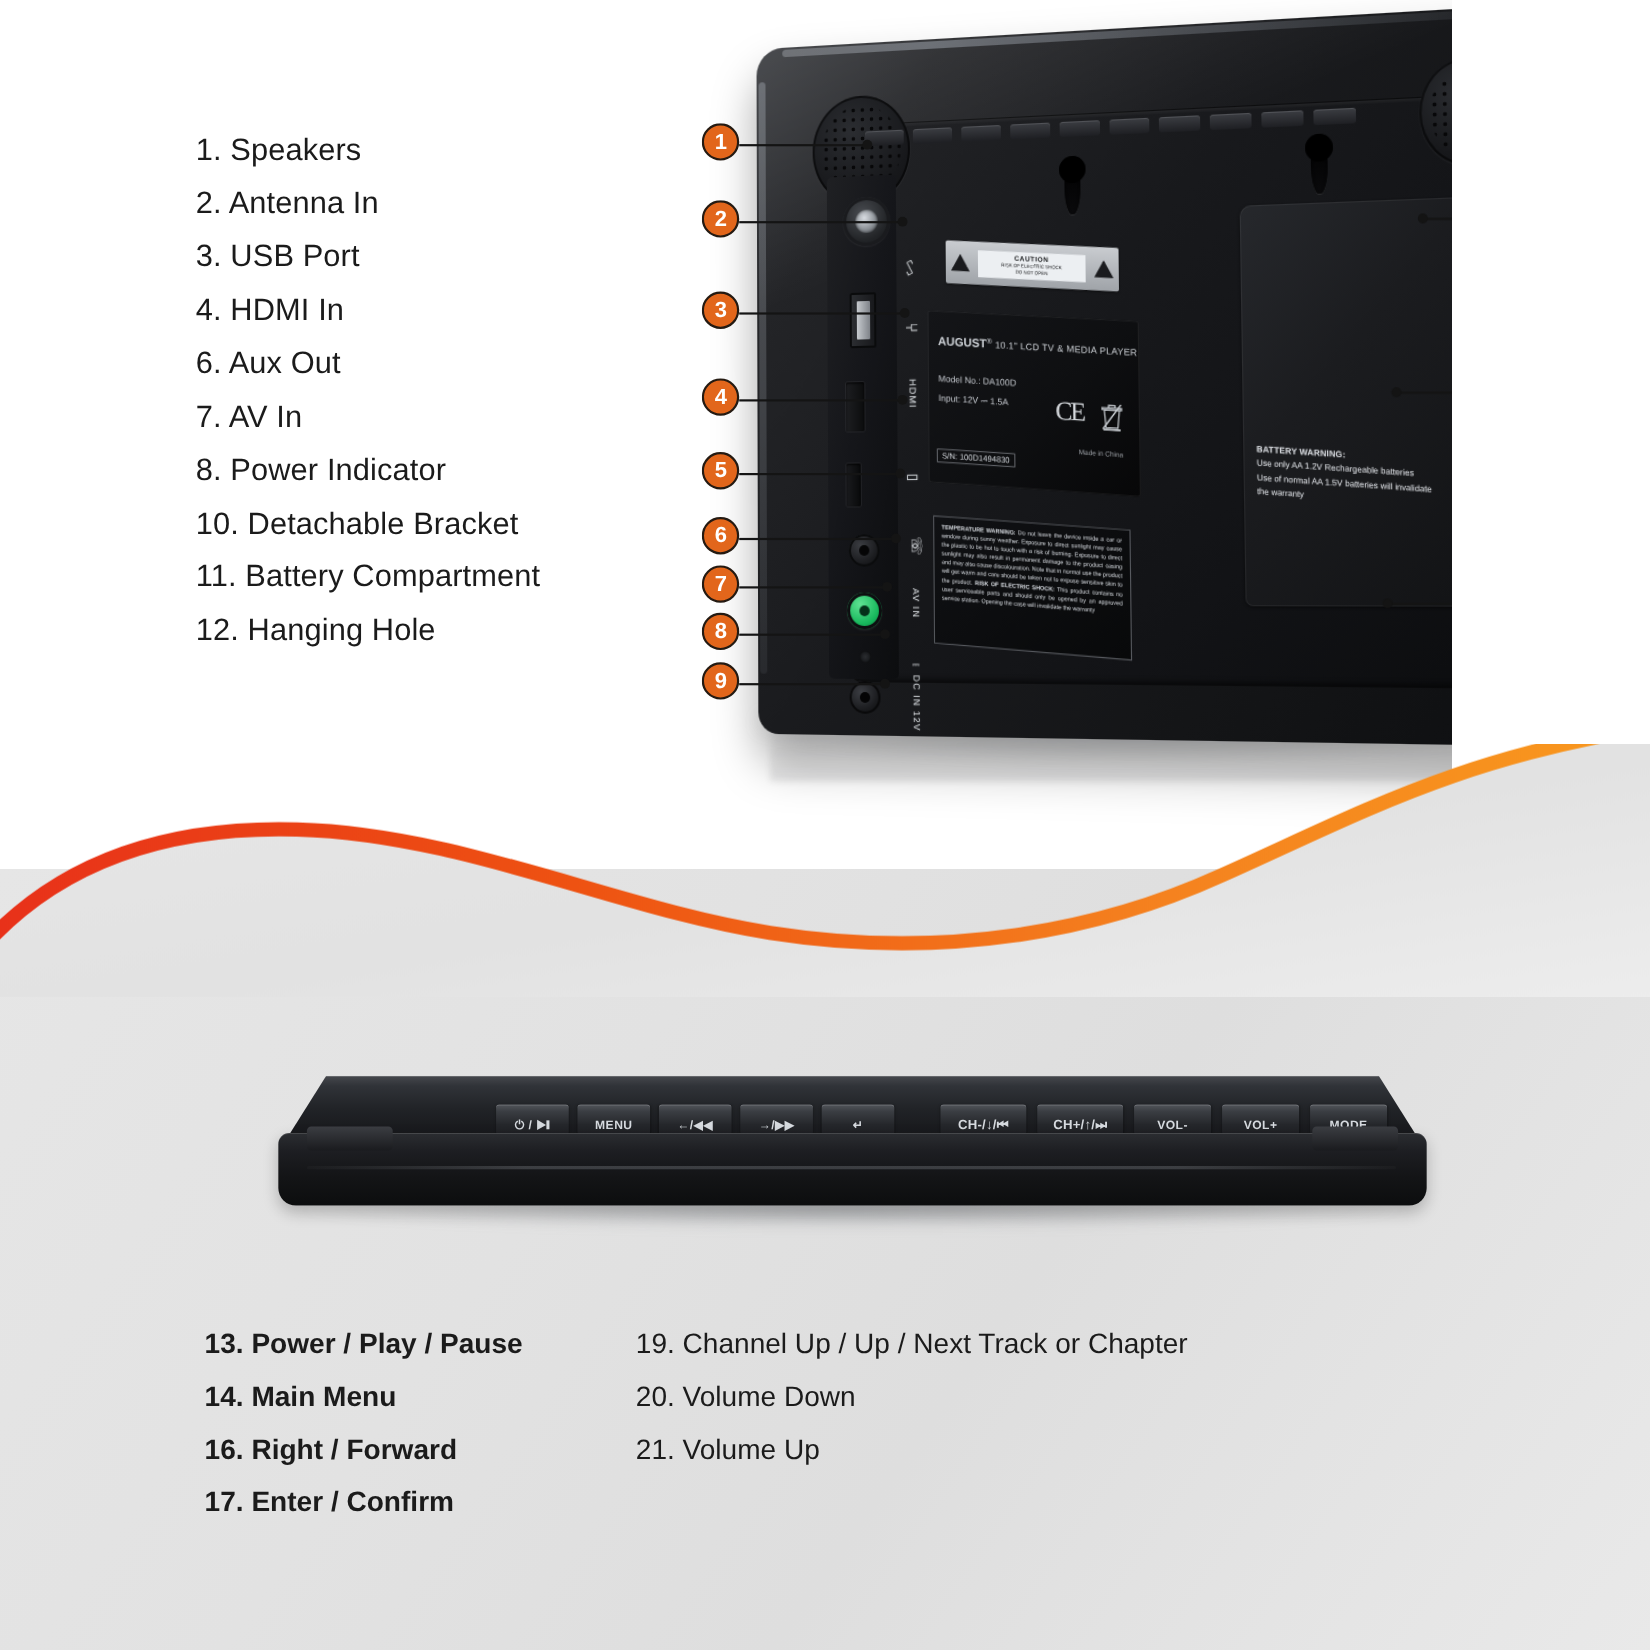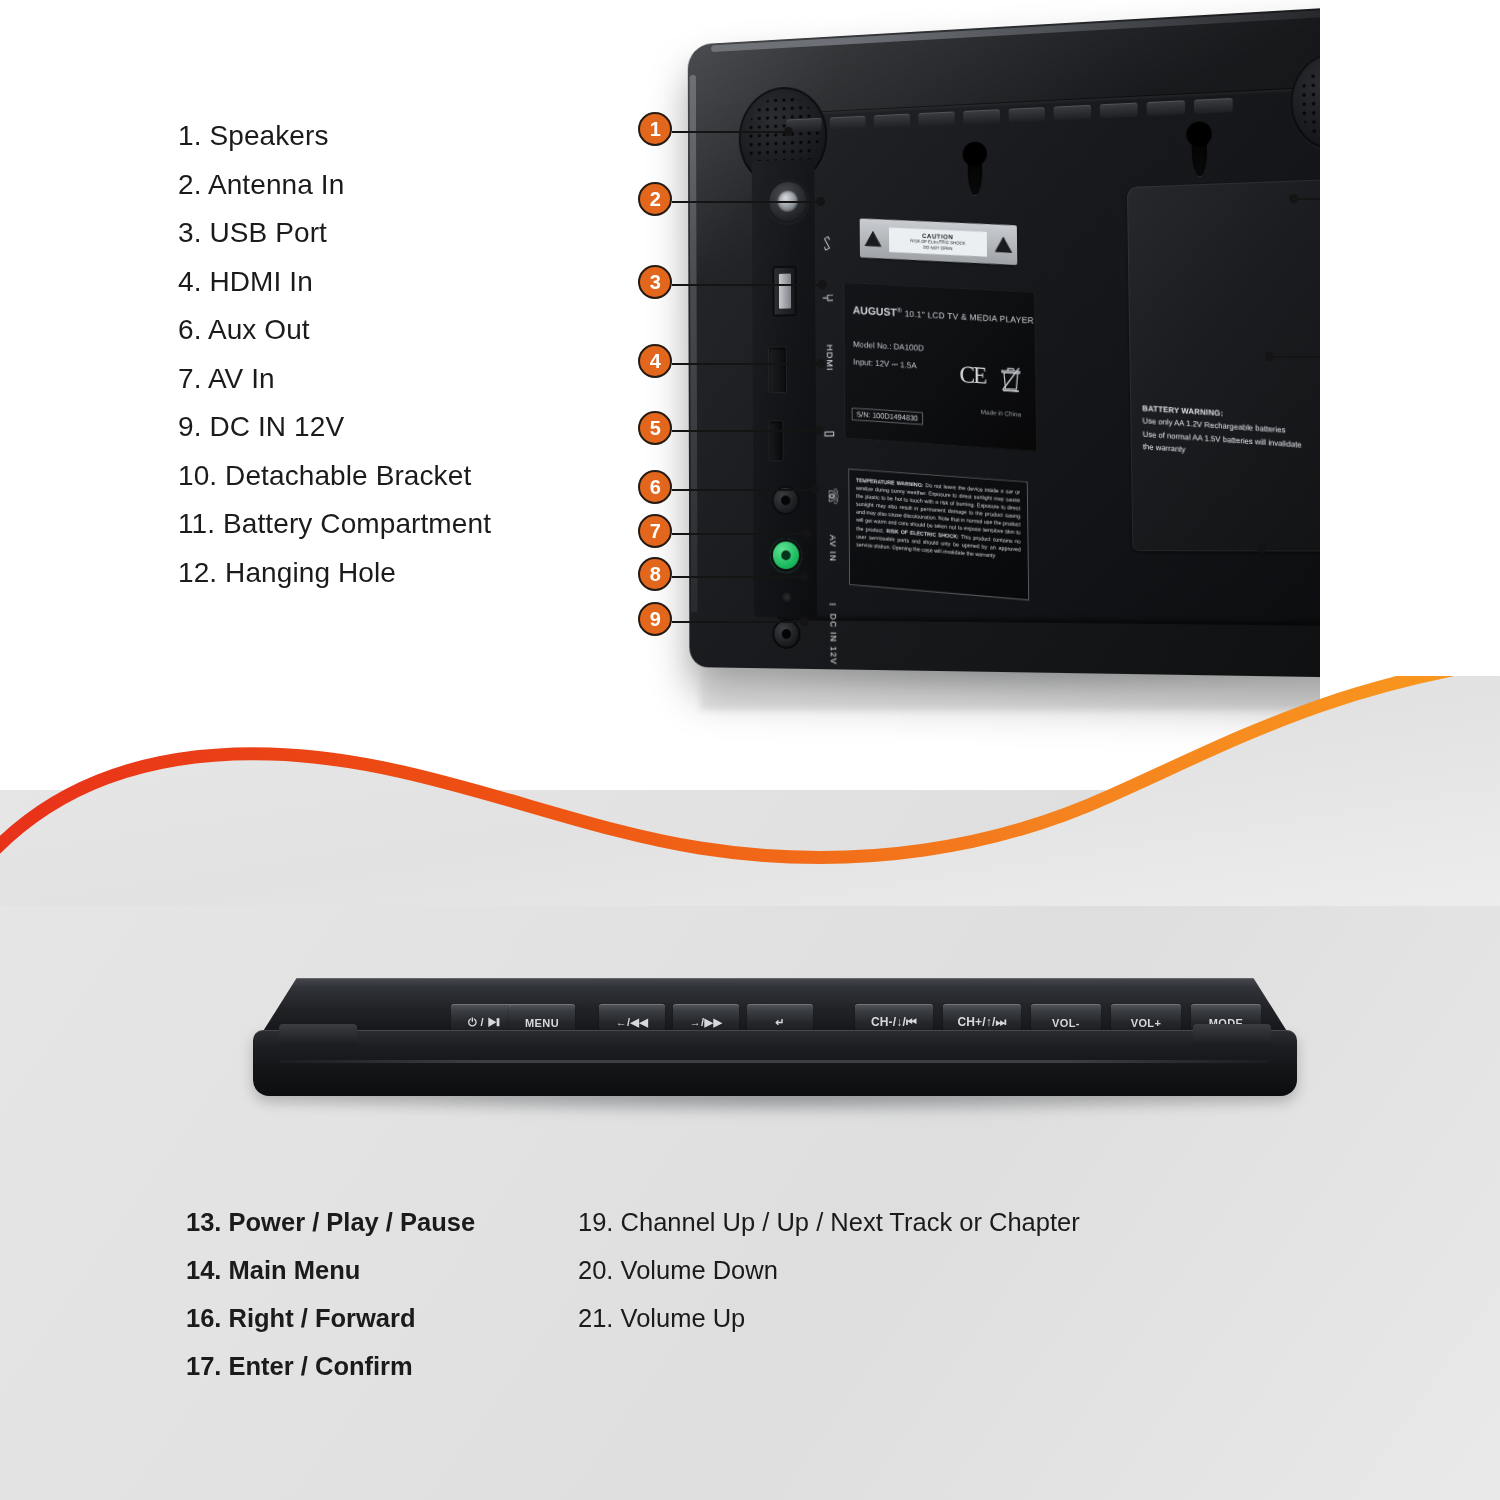--- a/index.html
+++ b/index.html
@@ -391,21 +391,21 @@
 
   <div id="top-section">
 
     <div id="feature-list">
       <div class="feat-row">1. Speakers</div>
       <div class="feat-row">2. Antenna In</div>
       <div class="feat-row">3. USB Port</div>
       <div class="feat-row">4. HDMI In</div>
       <div class="feat-row">6. Aux Out</div>
       <div class="feat-row">7. AV In</div>
-      <div class="feat-row">9. DC IN 12V</div>
+      <div class="feat-row">8. Power Indicator</div>
       <div class="feat-row">10. Detachable Bracket</div>
       <div class="feat-row">11. Battery Compartment</div>
       <div class="feat-row">12. Hanging Hole</div>
     </div>
 
     <div id="tv-wrap">
       <div id="tv-shadow"></div>
       <div id="tv-reflect"></div>
 
       <div id="tv-body">
@@ -565,21 +565,21 @@
     <path d="M -20 190 C 40 120 130 74 270 78 C 420 82 560 150 700 172 C 860 197 1000 170 1110 120 C 1240 62 1330 10 1520 -18" fill="none" stroke="url(#gSwoosh)" stroke-width="13" stroke-linecap="round"></path>
   </svg>
 
   <div id="bottom-section">
 
     <div id="profile-wrap">
       <div id="profile-shadow"></div>
       <div id="profile-top">
         <div id="btn-row">
           <div class="ctl-btn" style="left:196px; width:66px;">⏻ / ▶❙</div>
-          <div class="ctl-btn" style="left:254px; width:66px;">MENU</div>
+          <div class="ctl-btn" style="left:270px; width:66px;">MENU</div>
           <div class="ctl-btn" style="left:344px; width:66px;">←/◀◀</div>
           <div class="ctl-btn" style="left:418px; width:66px;">→/▶▶</div>
           <div class="ctl-btn" style="left:492px; width:66px;">↵</div>
           <div class="ctl-btn small" style="left:600px; width:78px;">CH-/↓/⏮</div>
           <div class="ctl-btn small" style="left:688px; width:78px;">CH+/↑/⏭</div>
           <div class="ctl-btn" style="left:776px; width:70px;">VOL-</div>
           <div class="ctl-btn" style="left:856px; width:70px;">VOL+</div>
           <div class="ctl-btn" style="left:936px; width:70px;">MODE</div>
         </div>
       </div>

